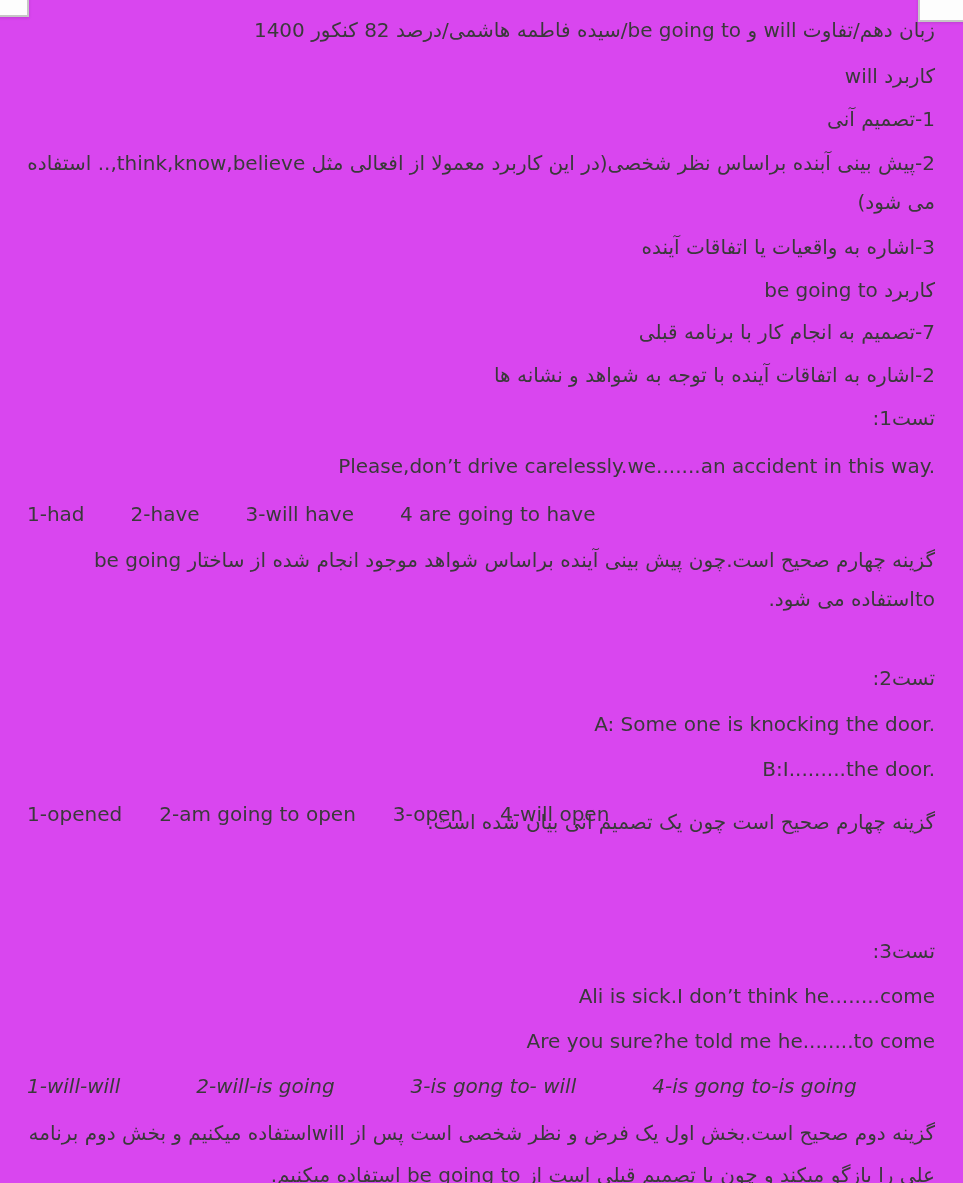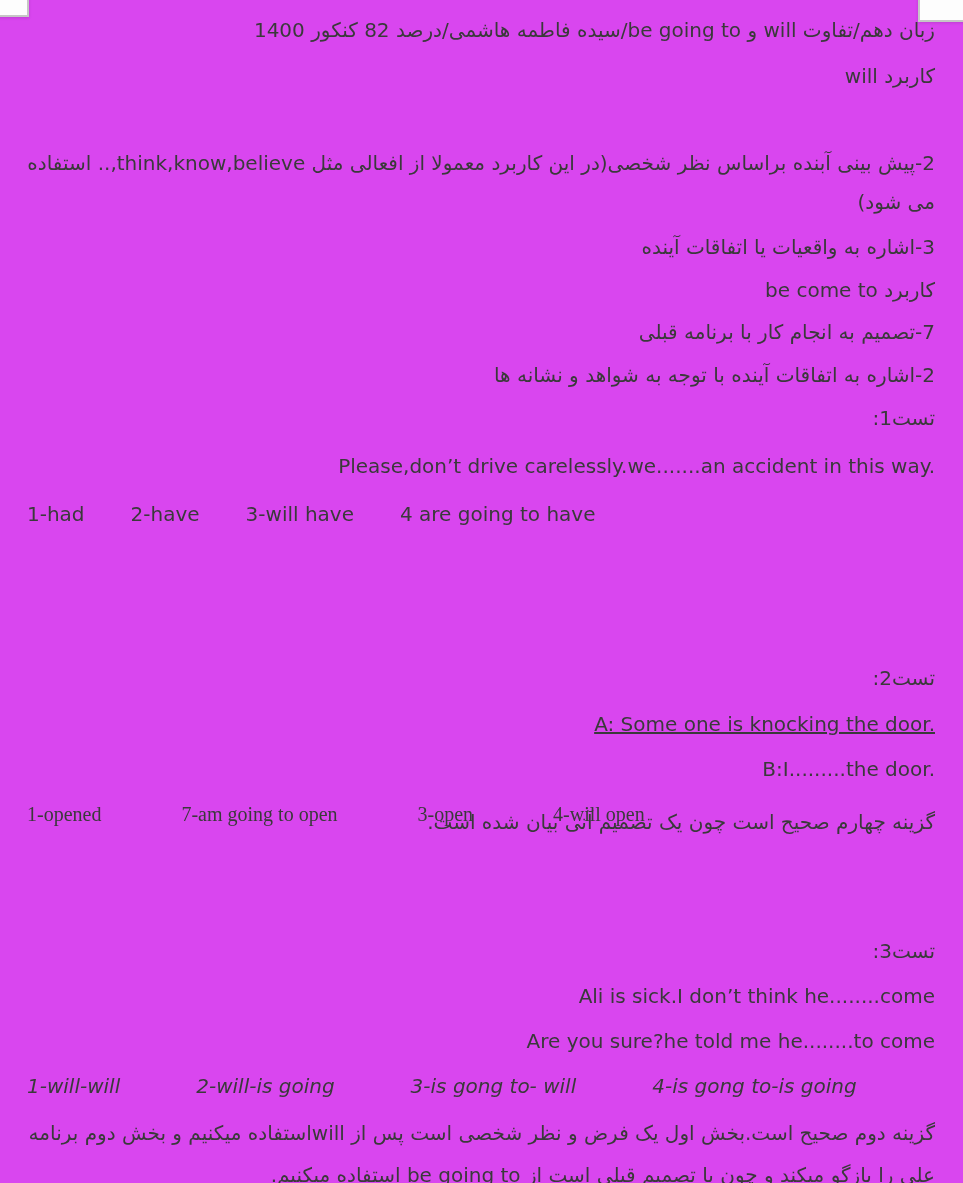--- a/index.html
+++ b/index.html
@@ -13,63 +13,65 @@
     position:absolute;left:27px;right:28px;
     font-size:20px;line-height:28px;
     white-space:nowrap;
   }
   .rtl{direction:rtl;text-align:right;unicode-bidi:plaintext;}
   .ltr{direction:ltr;text-align:right;}
   .wrap{white-space:normal;line-height:39px;}
   .wrap2{white-space:normal;line-height:42px;}
   .options{display:flex;flex-direction:row;align-items:baseline;}
   .gap-a{gap:46px;}
-  .gap-b{gap:80px;font-family:Liberation Serif, serif;}
+  .gap-b{gap:37px;}
   .gap-c{gap:76px;font-style:italic;}
-  .indent{padding-left:10px;text-decoration:underline;}
+  .indent{padding-left:10px;}
   .corner{
     position:absolute;border:2px solid #c6c6c6;background:#fdfdfd;
     box-shadow:0 1px 3px rgba(0,0,0,0.12);
   }
   .corner-tl{left:-29px;top:-31px;width:54px;height:44px;}
   .corner-tr{left:918px;top:-31px;width:90px;height:49px;}
 </style>
 </head>
 <body>
 
 <div class="page">
 
   <div class="corner corner-tl"></div>
   <div class="corner corner-tr"></div>
 
   <div class="line rtl" style="top:16px;">زبان دهم/تفاوت  will و be going to/سیده فاطمه هاشمی/درصد 82 کنکور 1400</div>
 
   <div class="line rtl" style="top:62px;">کاربرد will</div>
+  <div class="line rtl" style="top:105px;">1-تصمیم آنی</div>
   <div class="line rtl wrap" style="top:144px;">2-پیش بینی آبنده براساس نظر شخصی(در این کاربرد معمولا از افعالی مثل think,know,believe,.. استفاده می شود)</div>
   <div class="line rtl" style="top:233px;">3-اشاره به واقعیات یا اتفاقات آینده</div>
 
-  <div class="line rtl" style="top:276px;">کاربرد be come to</div>
+  <div class="line rtl" style="top:276px;">کاربرد be going to</div>
   <div class="line rtl" style="top:318px;">7-تصمیم به انجام کار با برنامه قبلی</div>
   <div class="line rtl" style="top:361px;">2-اشاره به اتفاقات آینده با توجه به شواهد و نشانه ها</div>
 
   <div class="line rtl" style="top:404px;">تست1:</div>
   <div class="line ltr" style="top:452px;">Please,don’t drive carelessly.we.......an accident in this way.</div>
   <div class="line ltr options gap-a" style="top:500px;">
     <span>1-had</span>
     <span>2-have</span>
     <span>3-will have</span>
     <span>4 are going to have</span>
   </div>
+  <div class="line rtl wrap" style="top:541px;">گزینه چهارم صحیح است.چون پیش بینی آینده براساس شواهد موجود انجام شده از ساختار be going toاستفاده می شود.</div>
 
   <div class="line rtl" style="top:664px;">تست2:</div>
   <div class="line ltr indent" style="top:710px;">A: Some one is knocking the door.</div>
   <div class="line ltr" style="top:755px;">B:I.........the door.</div>
   <div class="line ltr options gap-b" style="top:800px;">
     <span>1-opened</span>
-    <span>7-am going to open</span>
+    <span>2-am going to open</span>
     <span>3-open</span>
     <span>4-will open</span>
   </div>
   <div class="line rtl" style="top:808px;">گزینه چهارم صحیح است چون یک تصمیم آنی بیان شده است.</div>
 
   <div class="line rtl" style="top:937px;">تست3:</div>
   <div class="line ltr" style="top:982px;">Ali is sick.I don’t think he........come</div>
   <div class="line ltr" style="top:1027px;">Are you sure?he told me he........to come</div>
   <div class="line ltr options gap-c" style="top:1072px;">
     <span>1-will-will</span>

